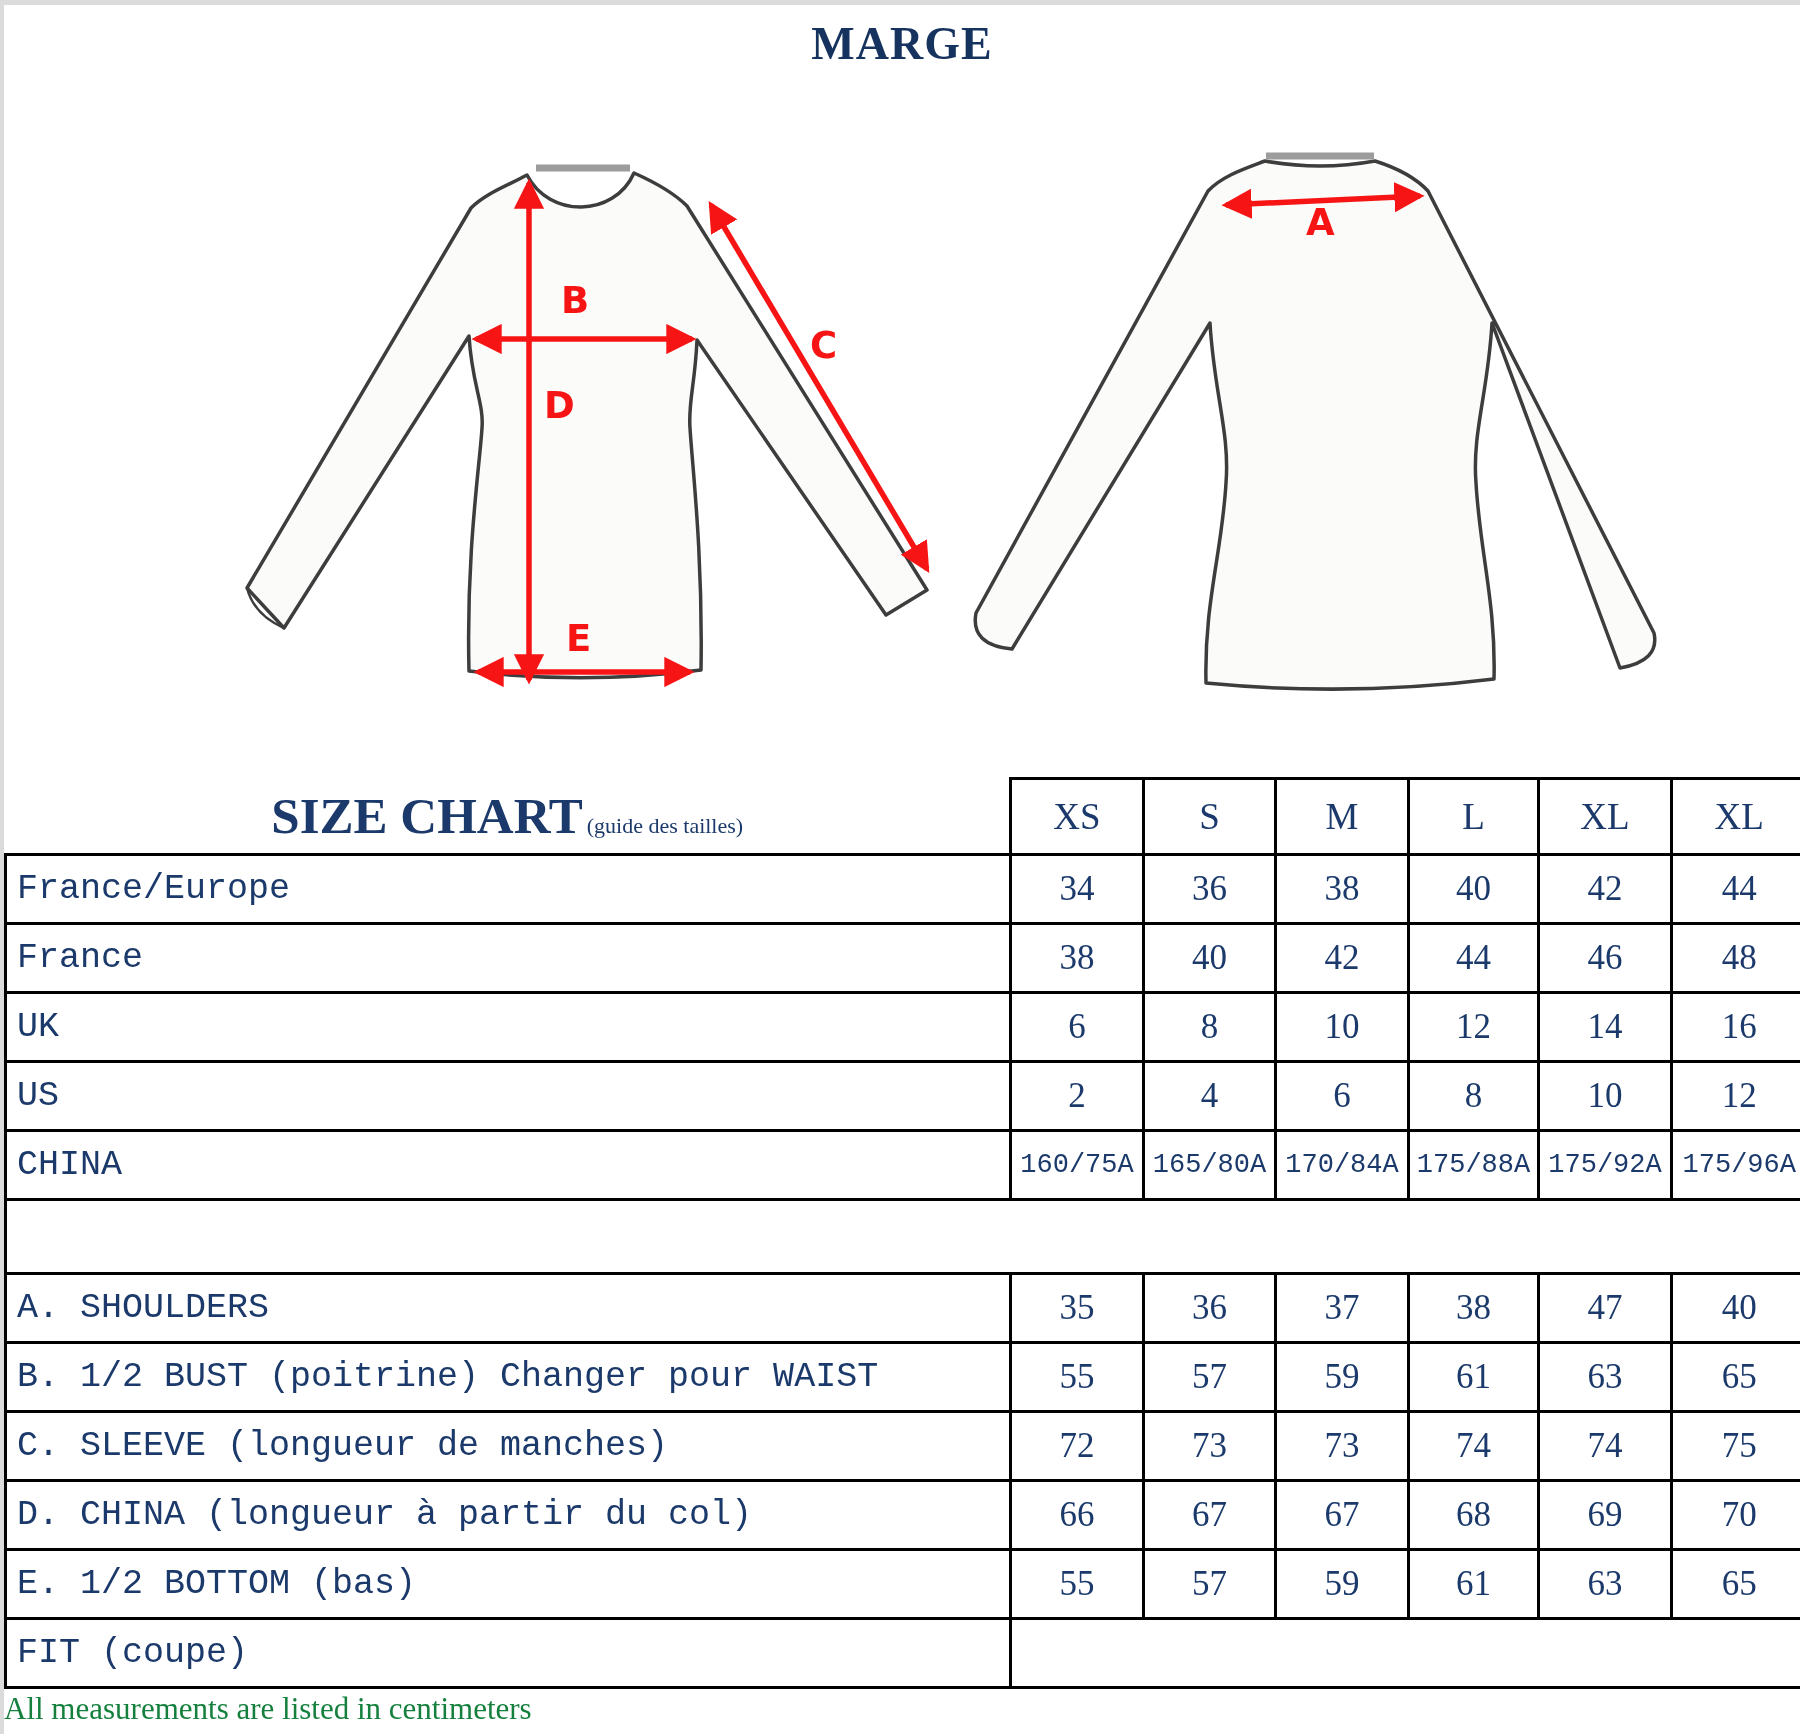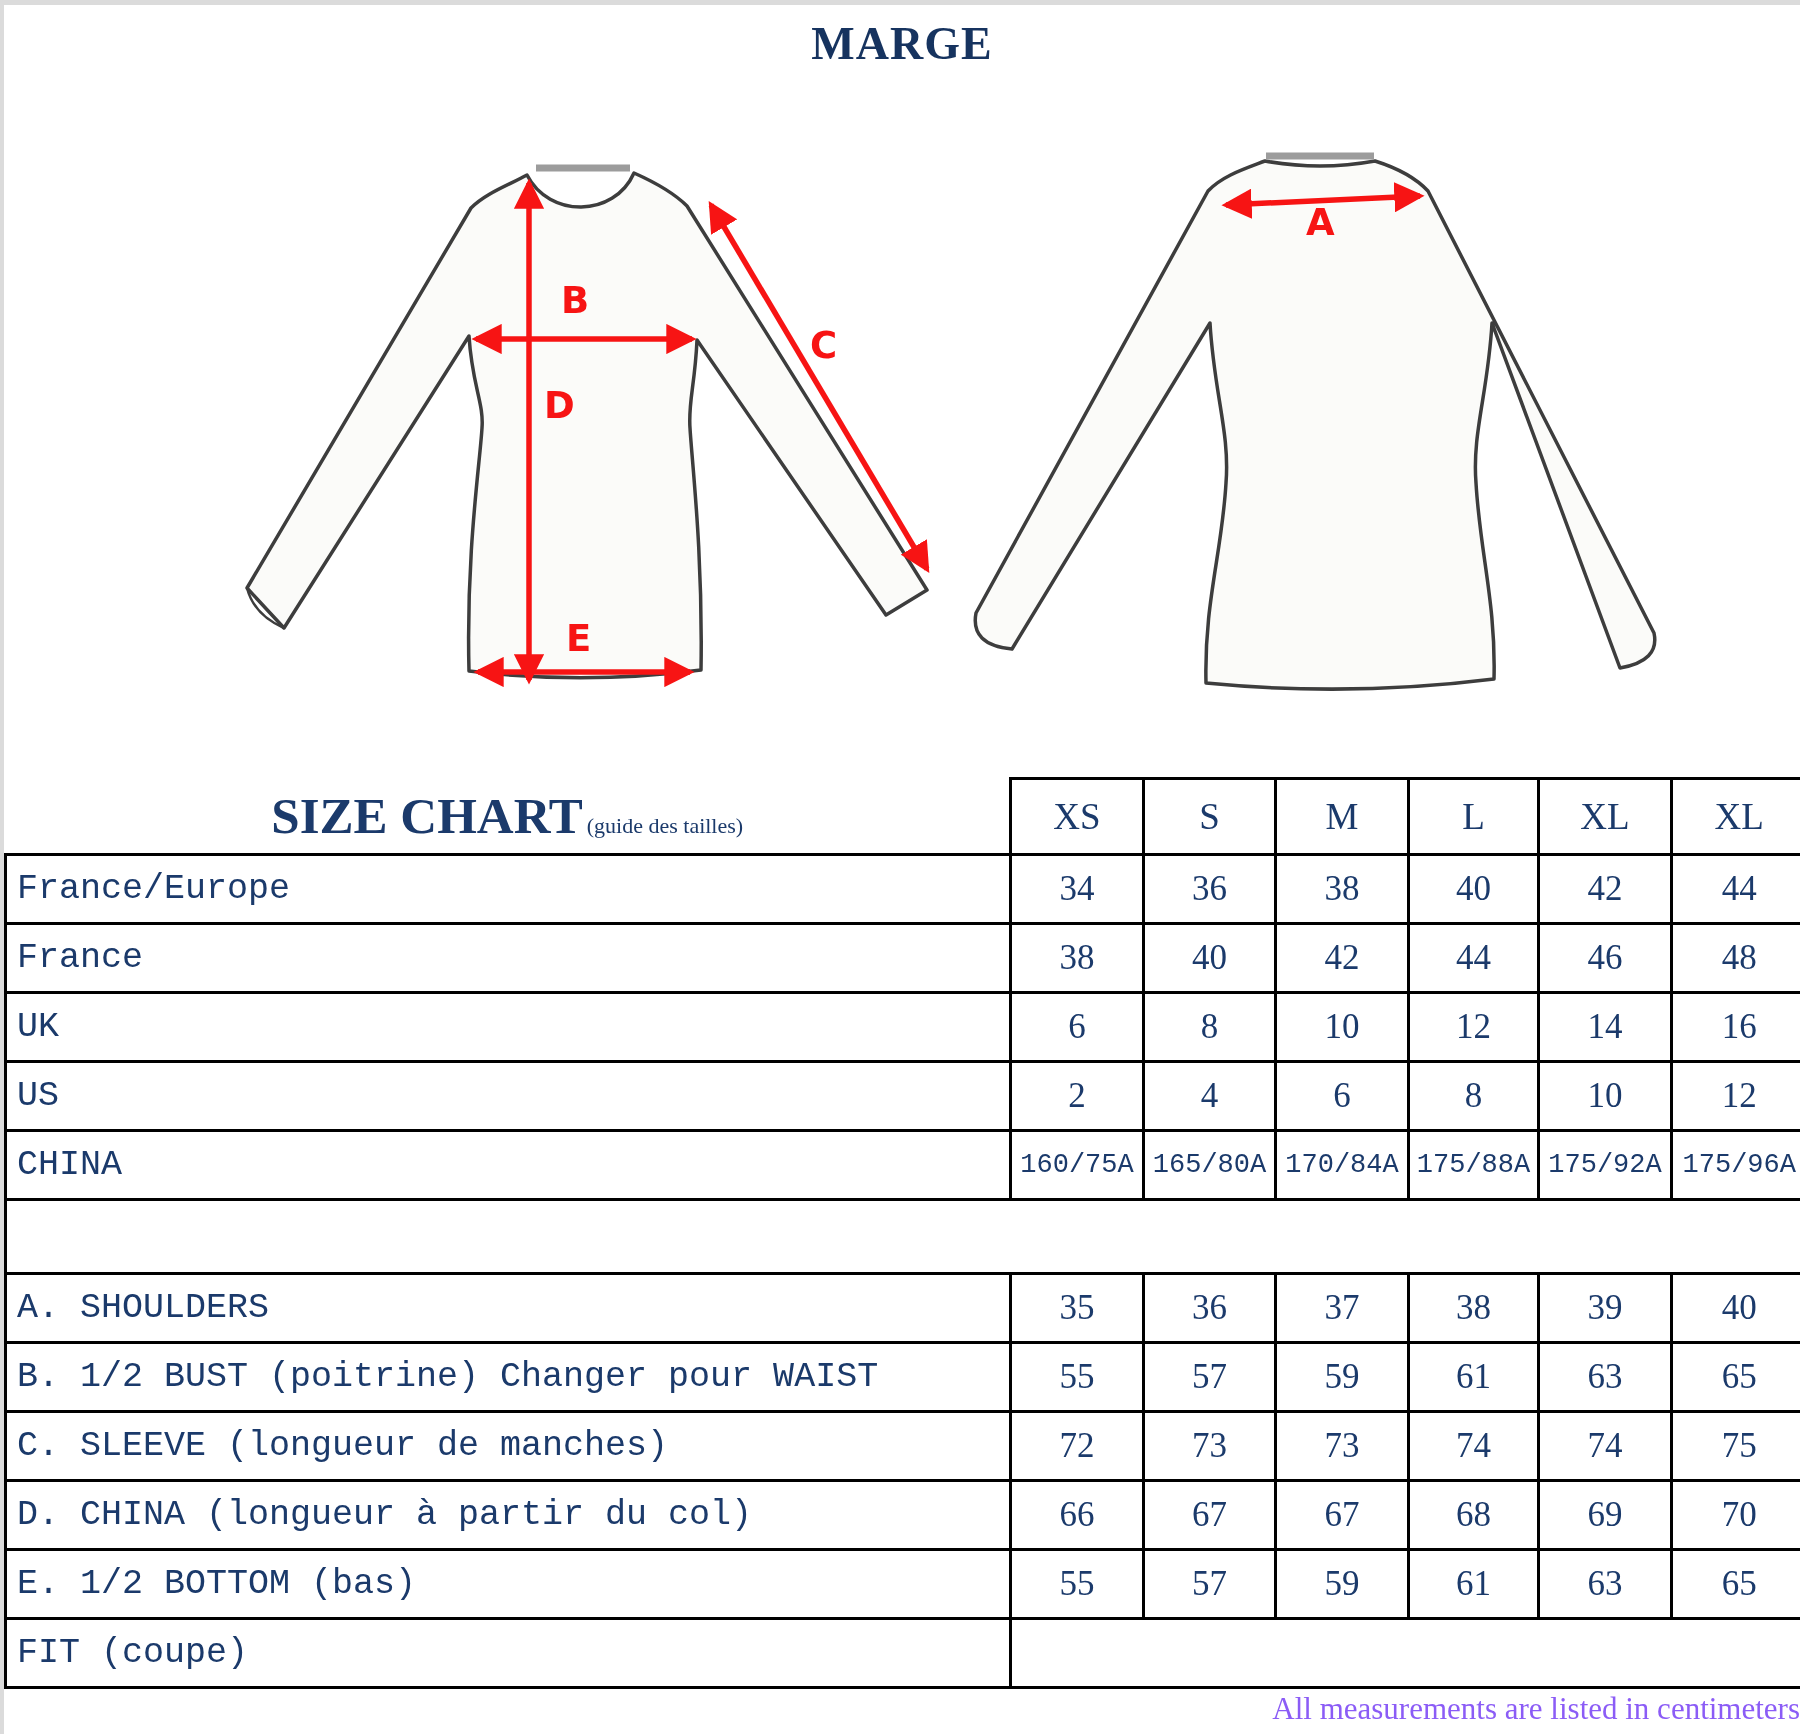--- a/index.html
+++ b/index.html
@@ -60,23 +60,23 @@
     padding-left:10px;
     font-family:Liberation Mono, monospace;
   }
   td.val{
     text-align:center;vertical-align:middle;
     font-size:35px;
   }
   tr.small-vals td.val{font-size:27px;font-family:Liberation Mono, monospace;}
   .footer{
     position:absolute;top:1686px;left:0;width:100%;
-    text-align:right;
+    text-align:left;
     font-size:31px;
-    color:#8b5cf6;
+    color:#15803d;
   }
 </style>
 </head>
 <body>
 
 <div class="page">
 
   <div class="title">MARGE</div>
 
   <svg class="diagram" viewBox="0 0 1800 668" xmlns="http://www.w3.org/2000/svg">
@@ -219,21 +219,21 @@
     <tr class="spacer-row">
       <td colspan="7"></td>
     </tr>
 
     <tr class="t-row">
       <td class="lbl">A. SHOULDERS</td>
       <td class="val">35</td>
       <td class="val">36</td>
       <td class="val">37</td>
       <td class="val">38</td>
-      <td class="val">39</td>
+      <td class="val">47</td>
       <td class="val">40</td>
     </tr>
 
     <tr class="t-row">
       <td class="lbl">B. 1/2 BUST (poitrine) Changer pour WAIST</td>
       <td class="val">55</td>
       <td class="val">57</td>
       <td class="val">59</td>
       <td class="val">61</td>
       <td class="val">63</td>

